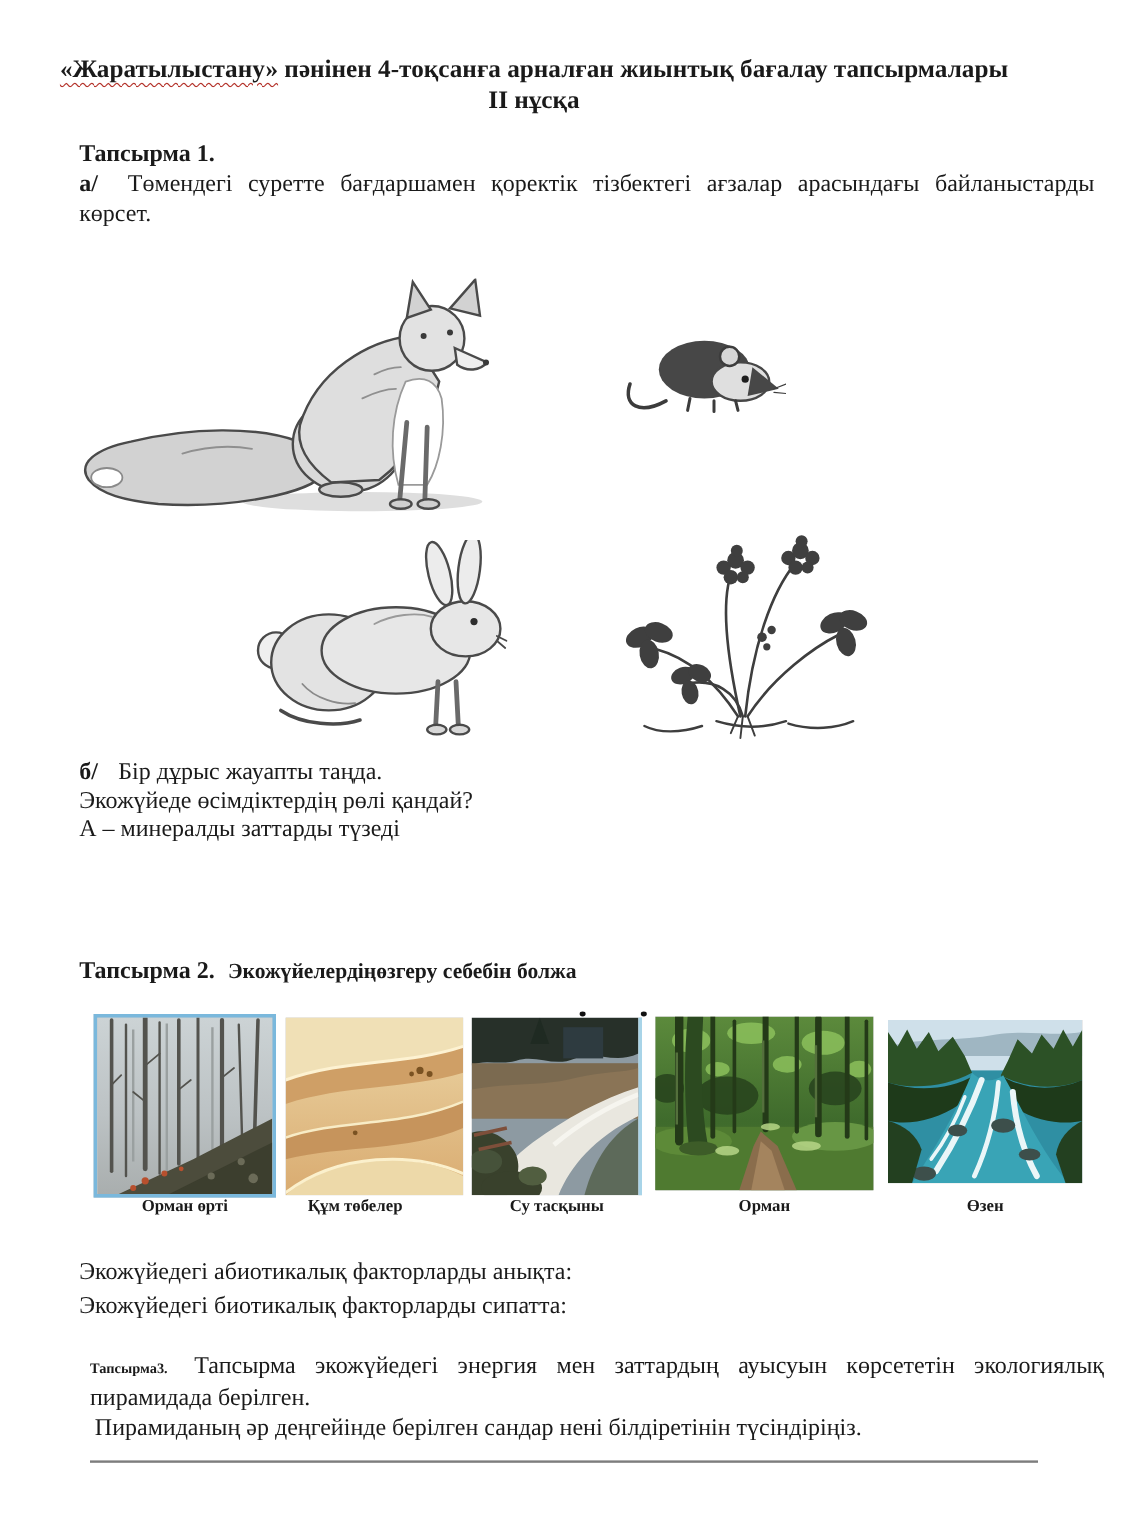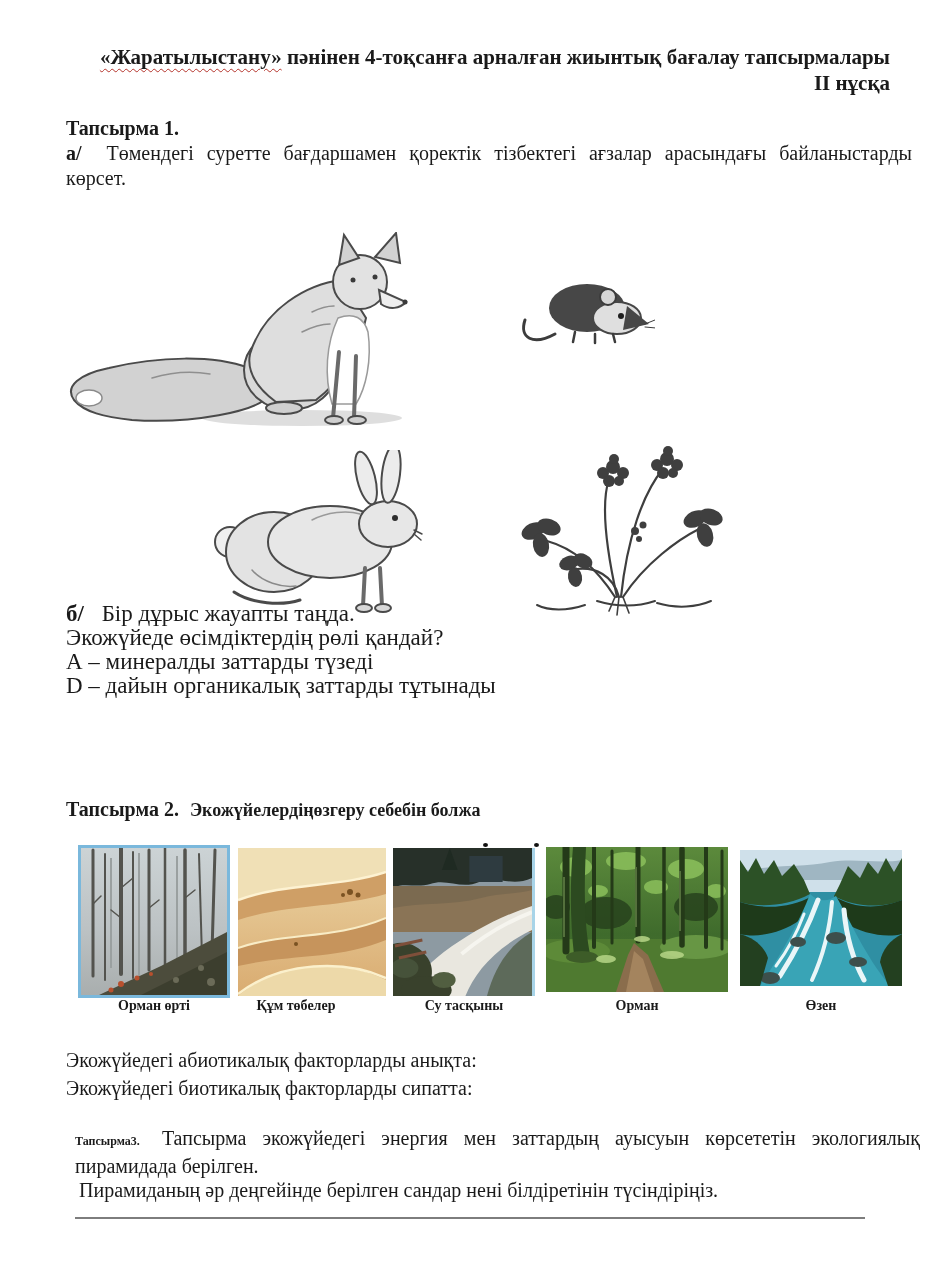--- a/index.html
+++ b/index.html
@@ -2,29 +2,29 @@
 <html><head>
 <meta charset="utf-8">
 <style>
   html,body{margin:0;padding:0;}
   body{
     width:934px;height:1280px;background:#ffffff;position:relative;
     font-family:"Liberation Serif","DejaVu Serif",serif;color:#1a1a1a;
     overflow:hidden;
   }
   .abs{position:absolute;}
-  .title-block{left:0;top:44px;width:890px;text-align:right;font-weight:bold;font-size:21px;line-height:26px;}
+  .title-block{left:0;top:44px;width:890px;text-align:center;font-weight:bold;font-size:21px;line-height:26px;}
   .squiggle{text-decoration-line:underline;text-decoration-style:wavy;text-decoration-color:#b5342c;text-decoration-thickness:1px;text-underline-offset:4px;}
   .h-task{font-weight:bold;font-size:20px;}
   .body-text{font-size:20px;line-height:25px;}
   .t1a{left:66px;top:141px;width:846px;text-align:justify;}
   .t1-head{left:66px;top:117px;}
   .lbl{font-weight:bold;}
   .gap{margin-left:12px;}
-  .t1b{left:66px;top:602px;width:700px;line-height:24px;font-size:23px;}
+  .t1b{left:66px;top:631px;width:700px;line-height:24px;font-size:20px;}
   .t2-head{left:66px;top:798px;font-size:20px;}
   .t2-sub{font-size:18px;font-weight:bold;margin-left:6px;}
   .sketch{position:absolute;}
   .photo{position:absolute;overflow:hidden;background:#ccc;}
   .photo svg{display:block;}
   .ph1{left:78px;top:845px;width:146px;height:147px;border:3px solid #7ab8dc;}
   .ph2{left:238px;top:848px;width:148px;height:148px;}
   .ph3{left:393px;top:848px;width:139px;height:148px;border-right:3px solid #a8d4e8;}
   .ph4{left:546px;top:847px;width:182px;height:145px;}
   .ph5{left:740px;top:850px;width:162px;height:136px;}
@@ -153,21 +153,20 @@
   </g>
 </svg>
 
 <div class="abs t1b">
   <div>
     <span class="lbl">б/</span>
     <span class="gap">Бір дұрыс жауапты таңда.</span>
   </div>
   <div>Экожүйеде өсімдіктердің рөлі қандай?</div>
   <div>А – минералды заттарды түзеді</div>
-  <div>D – дайын органикалық заттарды тұтынады</div>
 </div>
 
 <div class="abs t2-head">
   <span class="h-task">Тапсырма 2.</span>
   <span class="t2-sub">Экожүйелердіңөзгеру себебін болжа</span>
 </div>
 
 <div class="dot dot1"></div>
 <div class="dot dot2"></div>
 

